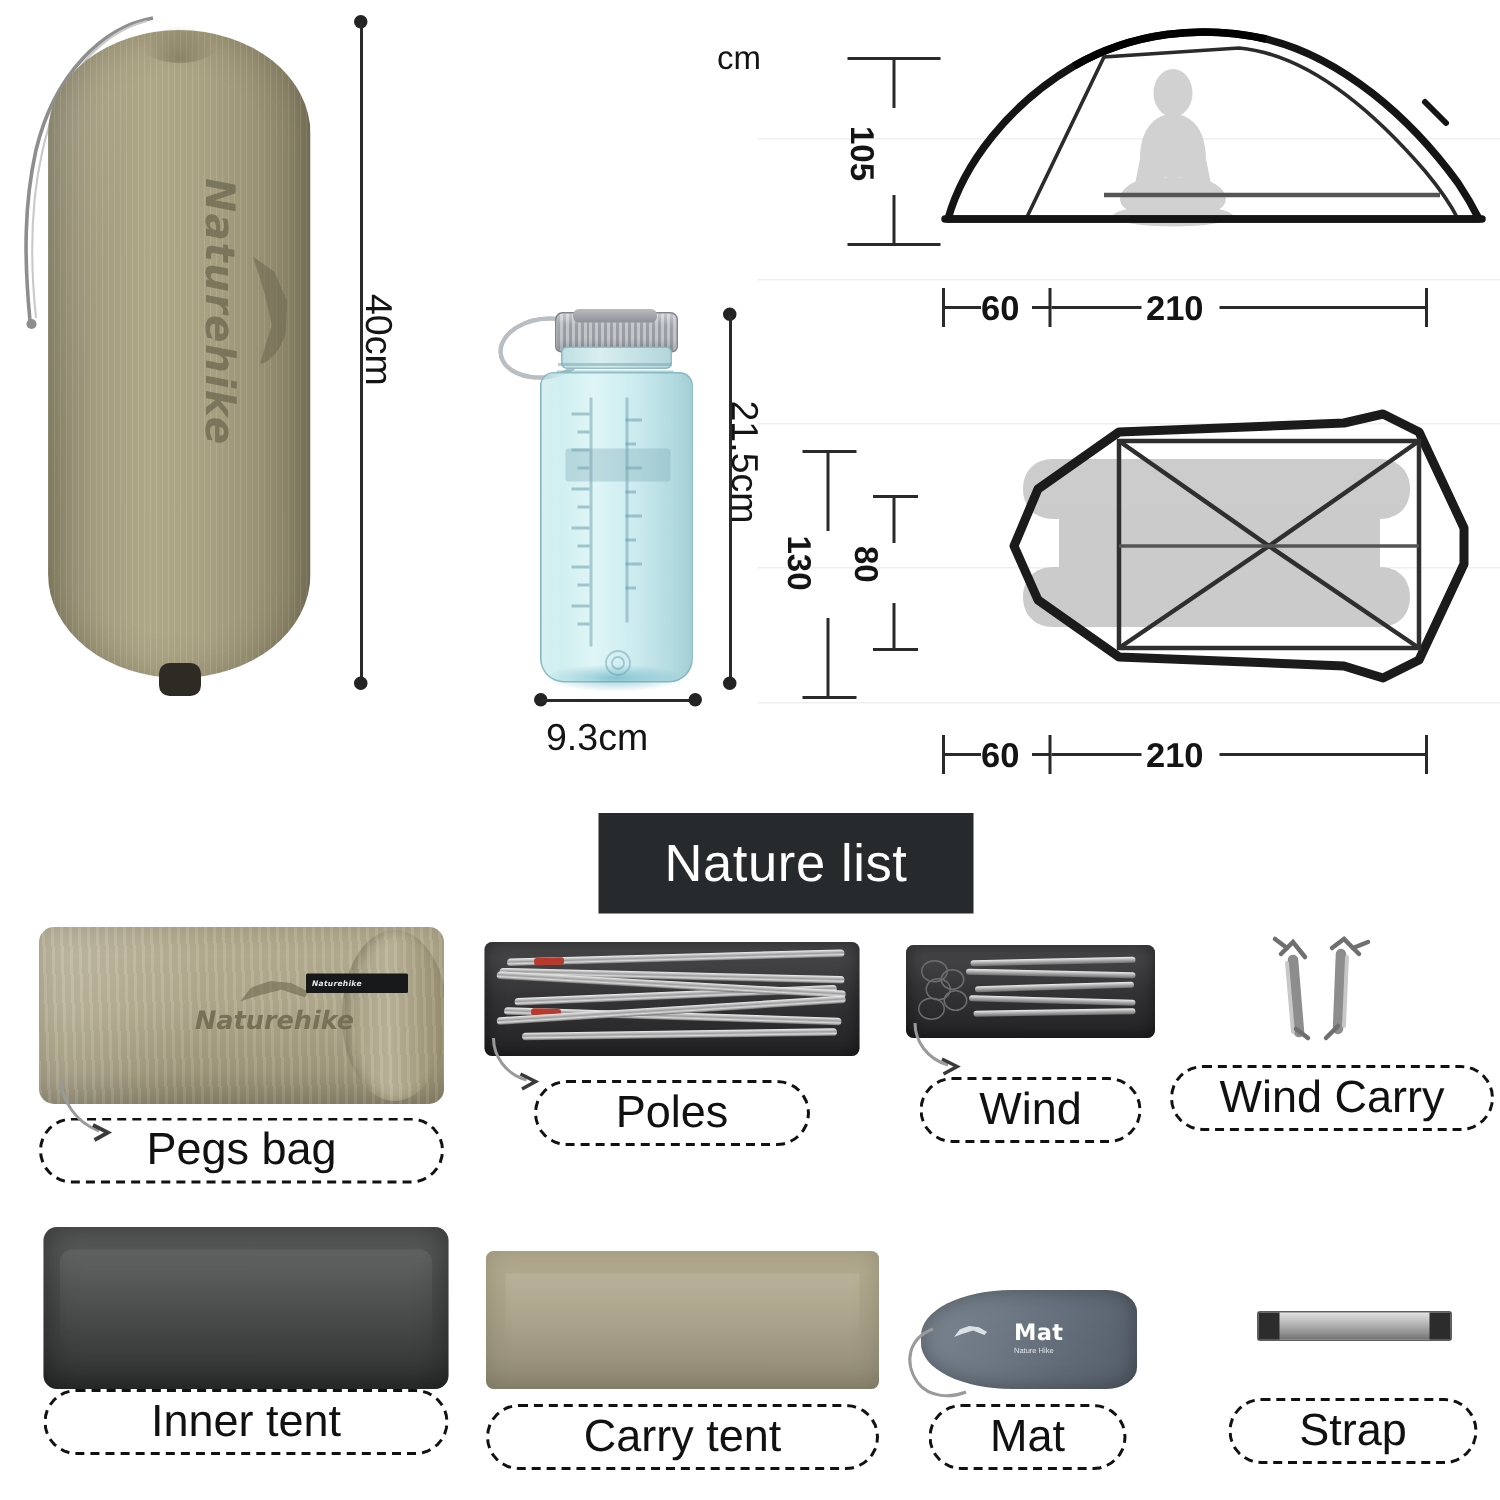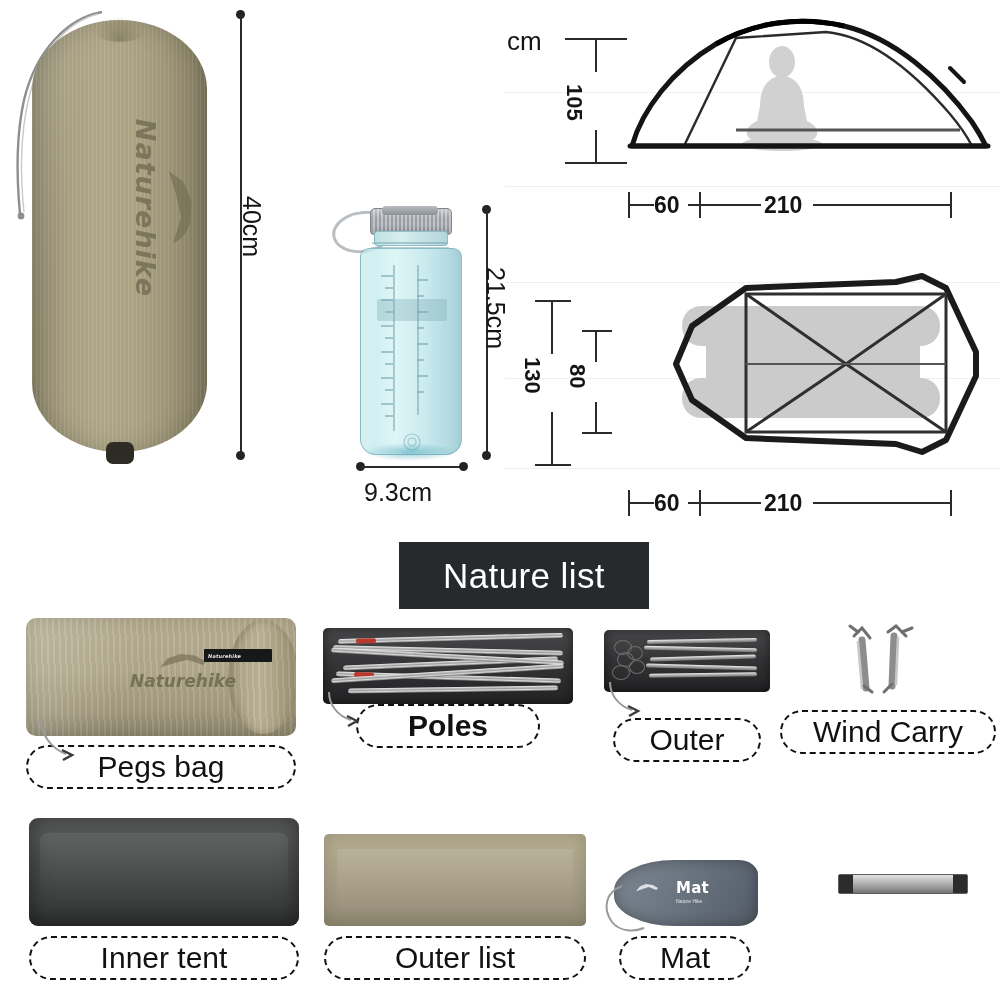--- a/index.html
+++ b/index.html
@@ -315,21 +315,21 @@
   <div class="abs" style="left:356px;top:462px;width:140px;height:50px;">
     <div class="dot" style="left:0;top:0;"></div>
     <div class="dim-line-h" style="position:absolute;left:5px;top:4px;width:102px;"></div>
     <div class="dot" style="left:103px;top:0;"></div>
     <div class="dim-text" style="position:absolute;left:8px;top:16px;">9.3cm</div>
   </div>
 
   <div class="faint-line" style="left:505px;top:92px;width:495px;"></div>
   <div class="faint-line" style="left:505px;top:186px;width:495px;"></div>
 
-  <div class="dim-text" style="position:absolute;left:478px;top:26px;font-size:26px;margin-left:29px;">cm</div>
+  <div class="dim-text" style="position:absolute;left:478px;top:26px;font-size:22px;">cm</div>
 
   <div class="abs" style="left:565px;top:38px;width:70px;height:130px;">
     <div class="tick" style="left:0;top:0;width:62px;height:2px;"></div>
     <div class="tick" style="left:30px;top:0;width:2px;height:34px;"></div>
     <div class="tick" style="left:30px;top:92px;width:2px;height:34px;"></div>
     <div class="tick" style="left:0;top:124px;width:62px;height:2px;"></div>
     <div class="dim-text vert" style="position:absolute;left:22px;top:46px;font-size:22px;font-weight:bold;">105</div>
   </div>
 
   <svg class="tent-svg" style="left:620px;top:14px;width:380px;height:160px;" viewBox="0 0 380 160">
@@ -455,21 +455,21 @@
         <div class="pole red" style="left:5%;top:62%;width:90%;transform:rotate(1.8deg);"></div>
         <div class="pole" style="left:10%;top:78%;width:84%;transform:rotate(-0.8deg);"></div>
         <div class="pole" style="left:3%;top:34%;width:93%;transform:rotate(3.2deg);"></div>
         <div class="pole" style="left:3%;top:56%;width:93%;transform:rotate(-3.6deg);"></div>
       </div>
       <svg style="position:absolute;left:2px;top:62px;width:60px;height:40px;" viewBox="0 0 60 40">
         <path d="M4 2 C 4 14, 12 26, 26 30" fill="none" stroke="#9a9a9a" stroke-width="2"></path>
         <path d="M22 26 L 32 31 L 23 36" fill="none" stroke="#3a3a3a" stroke-width="2.4"></path>
       </svg>
     </div>
-    <div class="pill" style="width:184px;height:44px;font-weight:bold;">Poles</div>
+    <div class="pill" style="width:184px;height:44px;margin-top:16px;">Poles</div>
   </div>
 
   <div class="item" style="left:602px;top:630px;width:170px;">
     <div class="item-art" style="width:166px;height:62px;">
       <div class="dark-pouch">
         <div class="peg" style="left:26%;top:14%;width:66%;transform:rotate(-1.2deg);"></div>
         <div class="peg" style="left:24%;top:28%;width:68%;transform:rotate(1.2deg);"></div>
         <div class="peg" style="left:28%;top:42%;width:64%;transform:rotate(-1.6deg);"></div>
         <div class="peg" style="left:25%;top:56%;width:67%;transform:rotate(1.6deg);"></div>
         <div class="peg" style="left:27%;top:70%;width:65%;transform:rotate(-0.9deg);"></div>
@@ -477,21 +477,21 @@
         <div class="peg-cord" style="left:8%;top:36%;width:15px;height:13px;"></div>
         <div class="peg-cord" style="left:5%;top:56%;width:16px;height:13px;"></div>
         <div class="peg-cord" style="left:14%;top:26%;width:14px;height:12px;"></div>
         <div class="peg-cord" style="left:15%;top:48%;width:14px;height:12px;"></div>
       </div>
       <svg style="position:absolute;left:2px;top:50px;width:56px;height:40px;" viewBox="0 0 56 40">
         <path d="M4 2 C 4 14, 12 26, 26 30" fill="none" stroke="#9a9a9a" stroke-width="2"></path>
         <path d="M22 26 L 32 31 L 23 36" fill="none" stroke="#3a3a3a" stroke-width="2.4"></path>
       </svg>
     </div>
-    <div class="pill" style="width:148px;height:44px;margin-top:26px;">Outer</div>
+    <div class="pill" style="width:148px;height:44px;margin-top:26px;">Wind</div>
   </div>
 
   <div class="item" style="left:780px;top:622px;width:216px;">
     <div class="item-art" style="width:216px;height:80px;">
       <svg style="position:absolute;left:52px;top:0;width:112px;height:80px;" viewBox="0 0 112 80">
         <g stroke="#8d8d8d" stroke-width="7" fill="none" stroke-linecap="round">
           <path d="M30 18 L 34 66"></path>
           <path d="M62 14 L 60 64"></path>
         </g>
         <g stroke="#c8c8c8" stroke-width="2.6" fill="none" stroke-linecap="round">
@@ -508,28 +508,28 @@
         </g>
       </svg>
     </div>
     <div class="pill" style="width:216px;height:44px;margin-top:8px;">Wind Carry</div>
   </div>
 
   <div class="item" style="left:22px;top:818px;width:284px;">
     <div class="item-art" style="width:270px;height:108px;">
       <div class="grey-fold"></div>
     </div>
-    <div class="pill" style="width:270px;height:44px;margin-top:10px;">Inner tent</div>
+    <div class="pill" style="width:270px;height:44px;">Inner tent</div>
   </div>
 
   <div class="item" style="left:320px;top:834px;width:270px;">
     <div class="item-art" style="width:262px;height:92px;">
       <div class="khaki-fold"></div>
     </div>
-    <div class="pill" style="width:262px;height:44px;margin-top:10px;">Outer list</div>
+    <div class="pill" style="width:262px;height:44px;margin-top:10px;">Carry tent</div>
   </div>
 
   <div class="item" style="left:600px;top:860px;width:170px;">
     <div class="item-art" style="width:144px;height:66px;margin-left:2px;">
       <div class="mat-sack">
         <div class="mat-logo" style="left:22px;top:24px;"></div>
         <div class="mat-word" style="left:62px;top:19px;">Mat</div>
         <div class="mat-sub" style="left:62px;top:38px;">Nature Hike</div>
       </div>
       <svg style="position:absolute;left:-14px;top:22px;width:50px;height:52px;" viewBox="0 0 50 52">
@@ -539,15 +539,16 @@
     <div class="pill" style="width:132px;height:44px;margin-top:10px;">Mat</div>
   </div>
 
   <div class="item" style="left:812px;top:862px;width:180px;">
     <div class="item-art" style="width:128px;height:18px;margin-top:12px;">
       <div class="strap-band">
         <div class="strap-end" style="left:0;"></div>
         <div class="strap-end" style="right:0;"></div>
       </div>
     </div>
+    <div class="pill" style="width:166px;height:44px;margin-top:40px;">Strap</div>
   </div>
 
 </div>
 
 </body></html>

